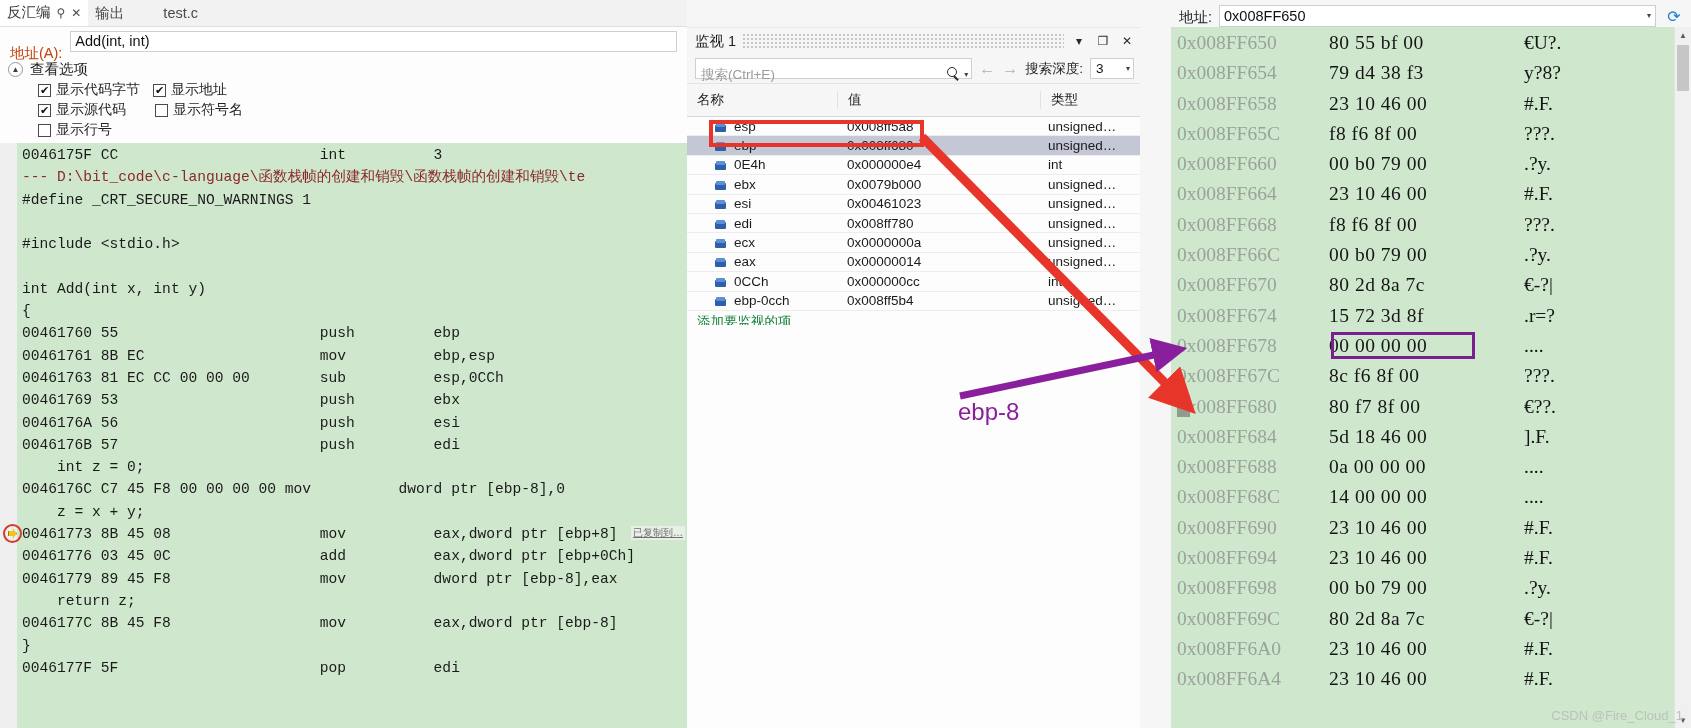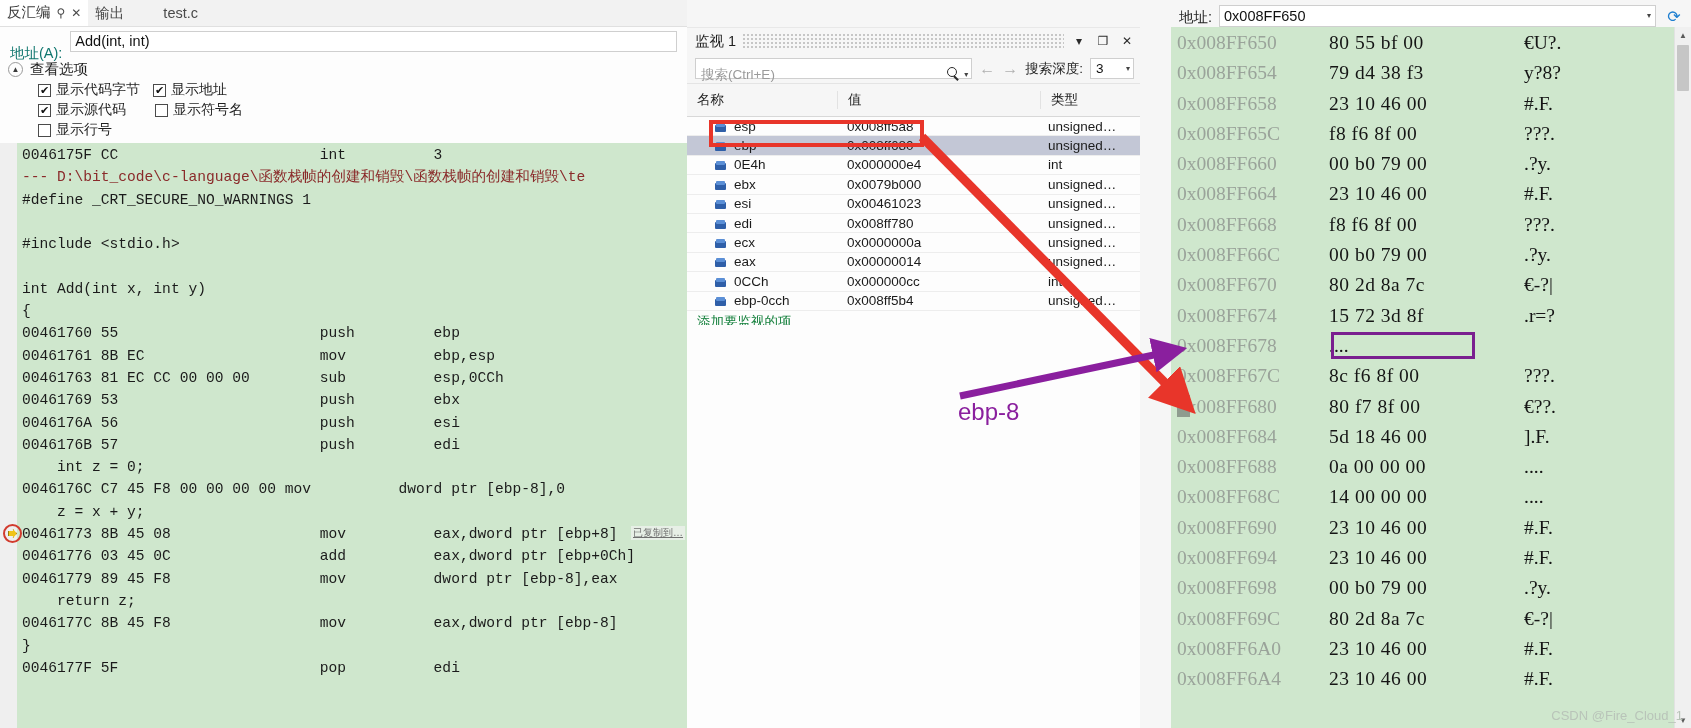--- a/index.html
+++ b/index.html
@@ -26,21 +26,21 @@
   }
   .tab.active { background: #ffffff; border-bottom: 1px solid #ffffff; }
   .tab.inactive { background: #f2f2f2; color: #4a4a4a; }
   .tab .tabicon { font-size: 12px; color: #4a4a4a; line-height: 1; }
   .tab-title { font-size: 14.5px; }
 
   .addr-row {
     height: 28px; display: flex; align-items: center; gap: 8px;
     padding: 0 10px; background: #fdfdfd;
   }
-  .addr-label { font-size: 14.5px; color: #0f766e; white-space: nowrap; margin-top: 24px; }
+  .addr-label { font-size: 14.5px; color: #c2410c; white-space: nowrap; margin-top: 24px; }
   .addr-input {
     flex: 1; height: 21px; background: #ffffff; border: 1px solid #cfcfcf;
     font-size: 14.5px; color: #111; padding: 0 4px; line-height: 19px;
     font-family: "Liberation Sans", sans-serif;
   }
 
   .viewopts { padding: 4px 0 2px 8px; background: #fdfdfd; }
   .viewopts-head { display: flex; align-items: center; gap: 7px; height: 21px; }
   .chev {
     width: 15px; height: 15px; border: 1px solid #9a9a9a; border-radius: 50%;
@@ -471,21 +471,21 @@
           <div class="mrow"><span class="m-addr">0x008FF650</span><span class="m-hex">80 55 bf 00</span><span class="m-asc">€U?.</span></div>
           <div class="mrow"><span class="m-addr">0x008FF654</span><span class="m-hex">79 d4 38 f3</span><span class="m-asc">y?8?</span></div>
           <div class="mrow"><span class="m-addr">0x008FF658</span><span class="m-hex">23 10 46 00</span><span class="m-asc">#.F.</span></div>
           <div class="mrow"><span class="m-addr">0x008FF65C</span><span class="m-hex">f8 f6 8f 00</span><span class="m-asc">???.</span></div>
           <div class="mrow"><span class="m-addr">0x008FF660</span><span class="m-hex">00 b0 79 00</span><span class="m-asc">.?y.</span></div>
           <div class="mrow"><span class="m-addr">0x008FF664</span><span class="m-hex">23 10 46 00</span><span class="m-asc">#.F.</span></div>
           <div class="mrow"><span class="m-addr">0x008FF668</span><span class="m-hex">f8 f6 8f 00</span><span class="m-asc">???.</span></div>
           <div class="mrow"><span class="m-addr">0x008FF66C</span><span class="m-hex">00 b0 79 00</span><span class="m-asc">.?y.</span></div>
           <div class="mrow"><span class="m-addr">0x008FF670</span><span class="m-hex">80 2d 8a 7c</span><span class="m-asc">€-?|</span></div>
           <div class="mrow"><span class="m-addr">0x008FF674</span><span class="m-hex">15 72 3d 8f</span><span class="m-asc">.r=?</span></div>
-          <div class="mrow"><span class="m-addr">0x008FF678</span><span class="m-asc">....</span></div>
+          <div class="mrow"><span class="m-addr">0x008FF678</span><span class="m-hex">00 00 00 00</span><span class="m-asc">....</span></div>
           <div class="mrow"><span class="m-addr">0x008FF67C</span><span class="m-hex">8c f6 8f 00</span><span class="m-asc">???.</span></div>
           <div class="mrow"><span class="m-addr">0x008FF680</span><span class="m-hex">80 f7 8f 00</span><span class="m-asc">€??.</span></div>
           <div class="mrow"><span class="m-addr">0x008FF684</span><span class="m-hex">5d 18 46 00</span><span class="m-asc">].F.</span></div>
           <div class="mrow"><span class="m-addr">0x008FF688</span><span class="m-hex">0a 00 00 00</span><span class="m-asc">....</span></div>
           <div class="mrow"><span class="m-addr">0x008FF68C</span><span class="m-hex">14 00 00 00</span><span class="m-asc">....</span></div>
           <div class="mrow"><span class="m-addr">0x008FF690</span><span class="m-hex">23 10 46 00</span><span class="m-asc">#.F.</span></div>
           <div class="mrow"><span class="m-addr">0x008FF694</span><span class="m-hex">23 10 46 00</span><span class="m-asc">#.F.</span></div>
           <div class="mrow"><span class="m-addr">0x008FF698</span><span class="m-hex">00 b0 79 00</span><span class="m-asc">.?y.</span></div>
           <div class="mrow"><span class="m-addr">0x008FF69C</span><span class="m-hex">80 2d 8a 7c</span><span class="m-asc">€-?|</span></div>
           <div class="mrow"><span class="m-addr">0x008FF6A0</span><span class="m-hex">23 10 46 00</span><span class="m-asc">#.F.</span></div>

